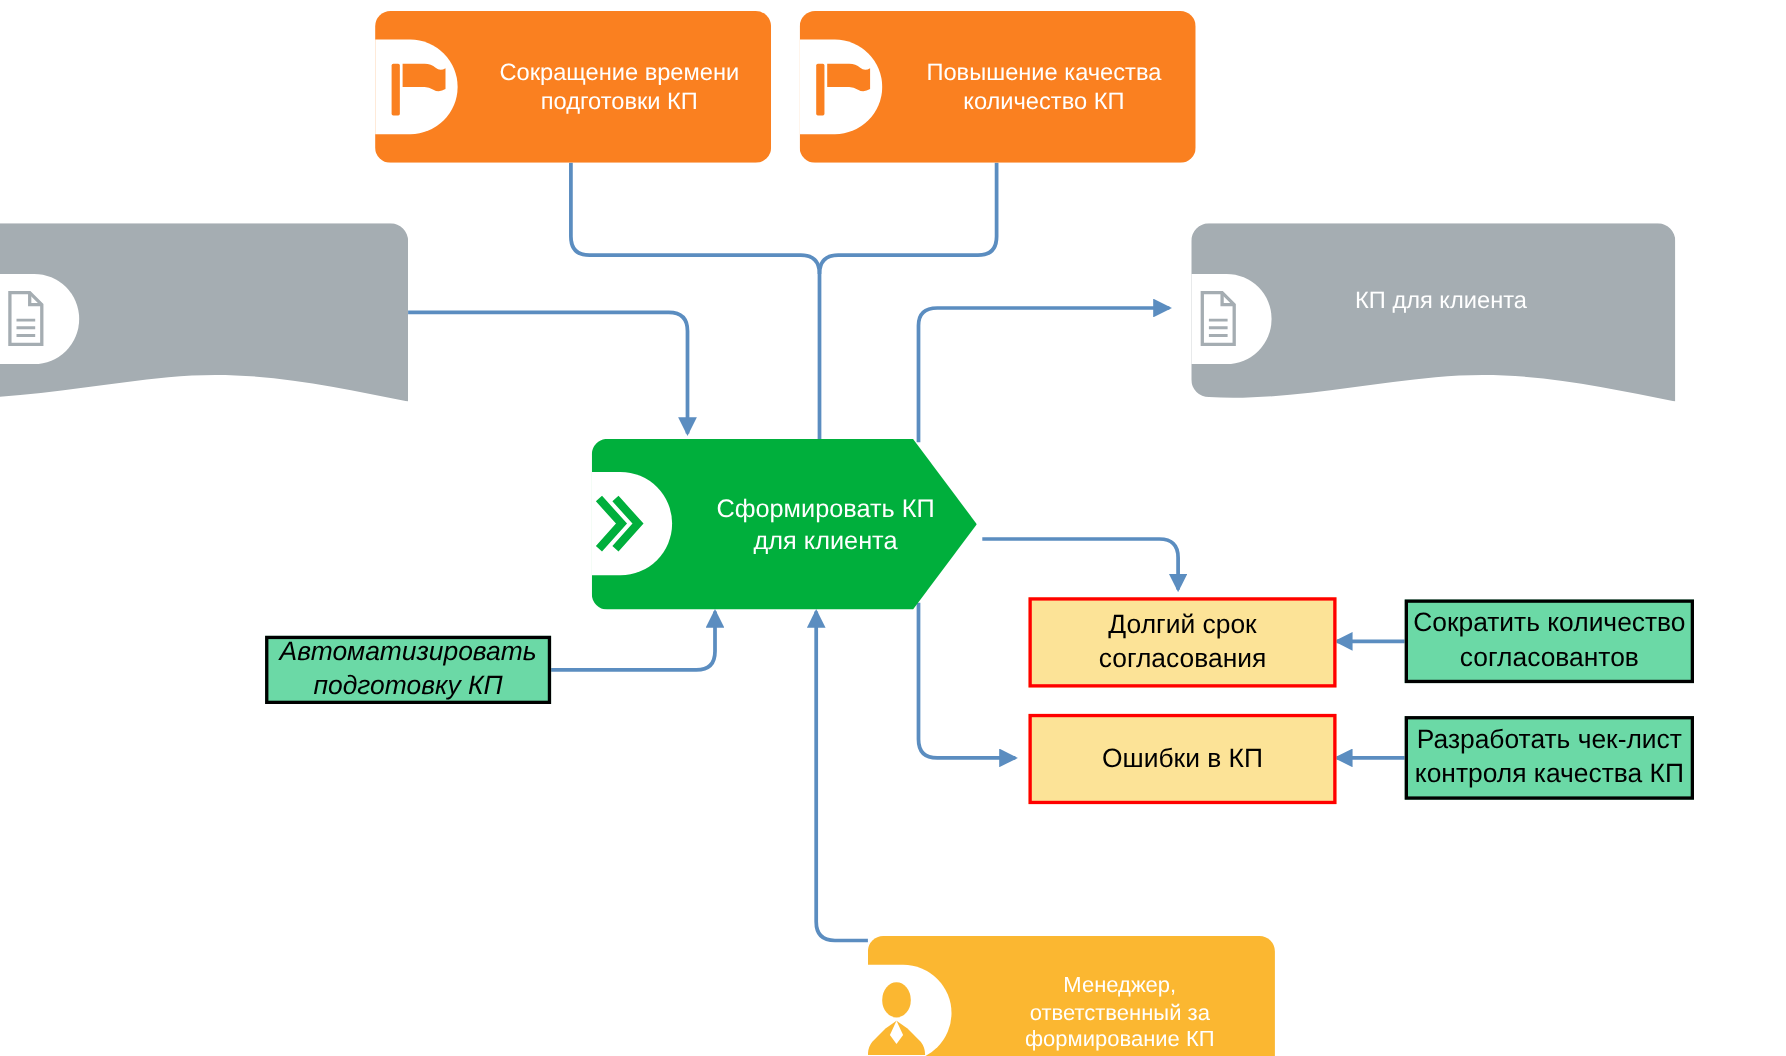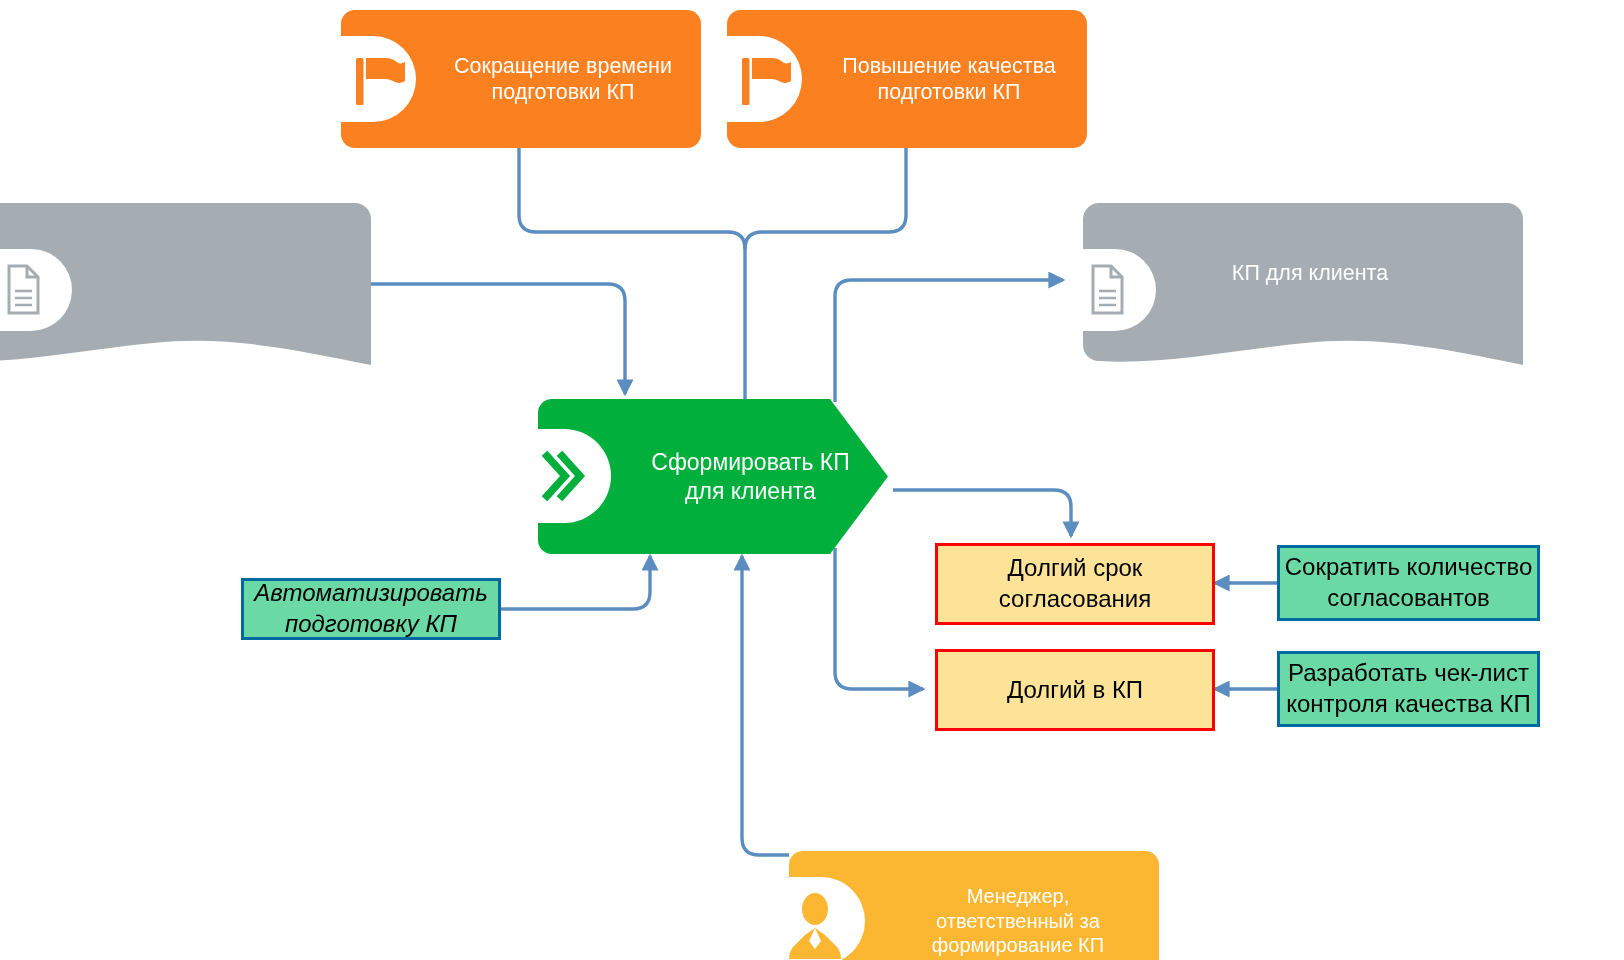--- a/index.html
+++ b/index.html
@@ -88,21 +88,21 @@
     line-height: 1.28;
     font-size: 24px;
     color: #000000;
   }
   .box-problem {
     background: #FCE397;
     border: 3px solid #FF0000;
   }
   .box-solution {
     background: #6BD9A6;
-    border: 3px solid #0369a1;
+    border: 3px solid #000000;
   }
 </style>
 </head>
 <body>
 
 <div id="canvas">
 
   <svg id="connectors" viewBox="0 0 1624 960" width="1624" height="960">
     <defs>
       <marker id="arrow" viewBox="0 0 10 10" refX="8.6" refY="5" markerWidth="5" markerHeight="5" orient="auto-start-reverse">
@@ -153,21 +153,21 @@
   <div class="node goal" style="left:727px; top:10px;">
     <svg class="goal-svg" width="360" height="138" viewBox="0 0 360 138">
       <path d="M14,0 H346 A14,14 0 0 1 360,14 V124 A14,14 0 0 1 346,138 H14 A14,14 0 0 1 0,124 V14 A14,14 0 0 1 14,0 Z" fill="#FA8020"></path>
       <path d="M0,26 H32 A43,43 0 0 1 32,112 H0 Z" fill="#ffffff"></path>
       <g fill="#FA8020">
         <rect x="15" y="48" width="7.5" height="47" rx="1.5"></rect>
         <path d="M25,48 H45 q6,0 10,3.5 q4,3.5 9,0.5 v19 q-6,3.5 -11,0.5 q-4,-2.5 -8,-2.5 H25 Z"></path>
       </g>
     </svg>
     <div class="node-label">Повышение качества
-подготовки КП</div>
+количество КП</div>
   </div>
 
   <div class="node doc" style="left:-69px; top:203px;">
     <svg class="doc-svg" width="440" height="162" viewBox="0 0 440 162">
       <path d="M16,0 H424 A16,16 0 0 1 440,16 V162
                C 370,148 300,132 222,140
                C 150,147 80,162 16,158
                A16,16 0 0 1 0,142 V16 A16,16 0 0 1 16,0 Z" fill="#A5ADB2"></path>
       <path d="M68,46 H100 A41,41 0 0 1 100,128 H68 Z" fill="#ffffff"></path>
       <g fill="none" stroke="#A5ADB2" stroke-width="3">
@@ -220,21 +220,21 @@
       </g>
     </svg>
     <div class="node-label">Менеджер,
 ответственный за
 формирование КП</div>
   </div>
 
   <div class="rect-box box-problem" style="left:935px; top:543px; width:280px; height:82px;">Долгий срок
 согласования</div>
 
-  <div class="rect-box box-problem" style="left:935px; top:649px; width:280px; height:82px;">Долгий в КП</div>
+  <div class="rect-box box-problem" style="left:935px; top:649px; width:280px; height:82px;">Ошибки в КП</div>
 
   <div class="rect-box box-solution" style="left:241px; top:578px; width:260px; height:62px;font-style:italic;">Автоматизировать
 подготовку КП</div>
 
   <div class="rect-box box-solution" style="left:1277px; top:545px; width:263px; height:76px;">Сократить количество
 согласовантов</div>
 
   <div class="rect-box box-solution" style="left:1277px; top:651px; width:263px; height:76px;">Разработать чек-лист
 контроля качества КП</div>
 

